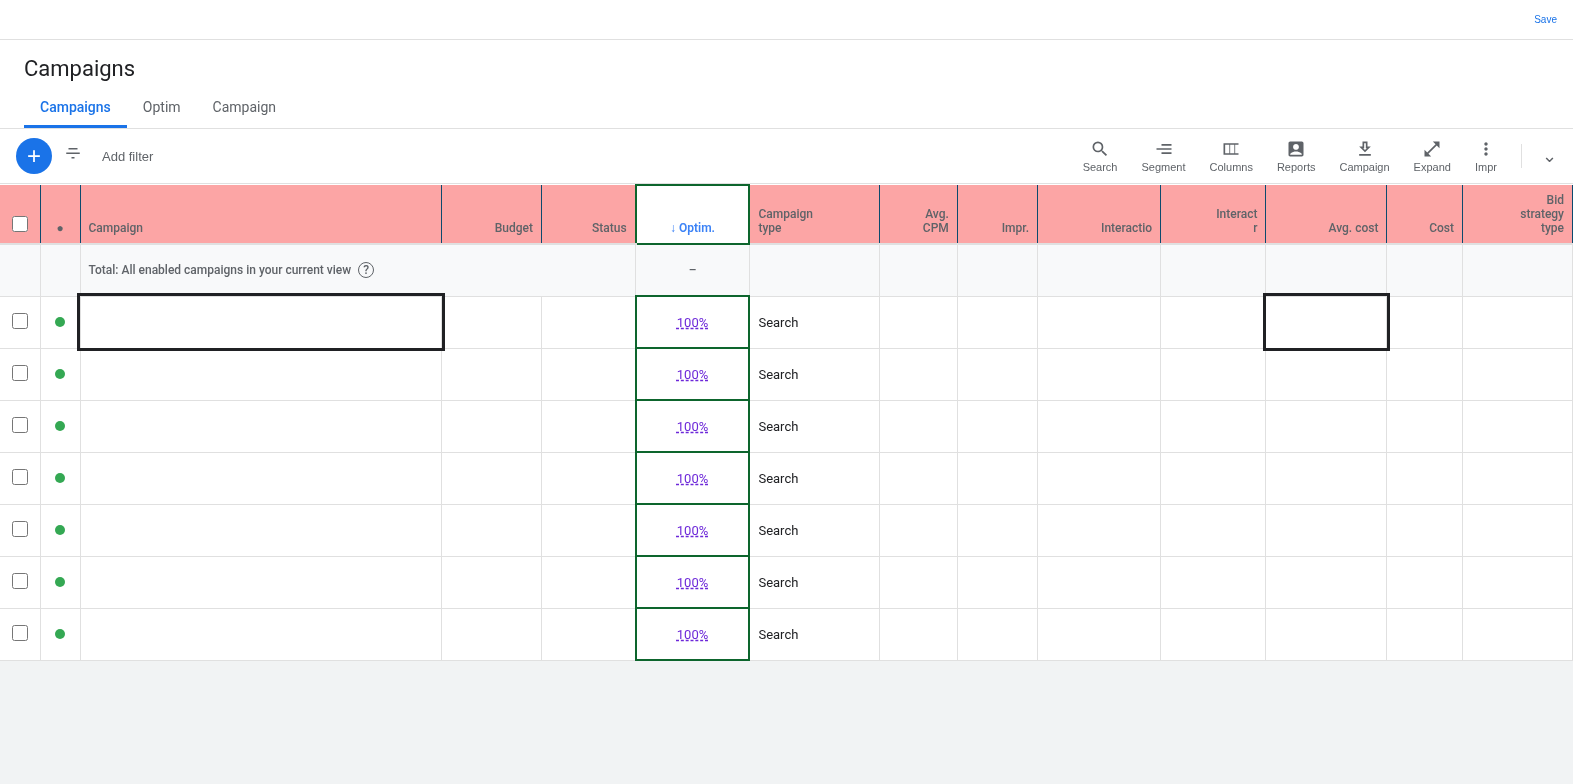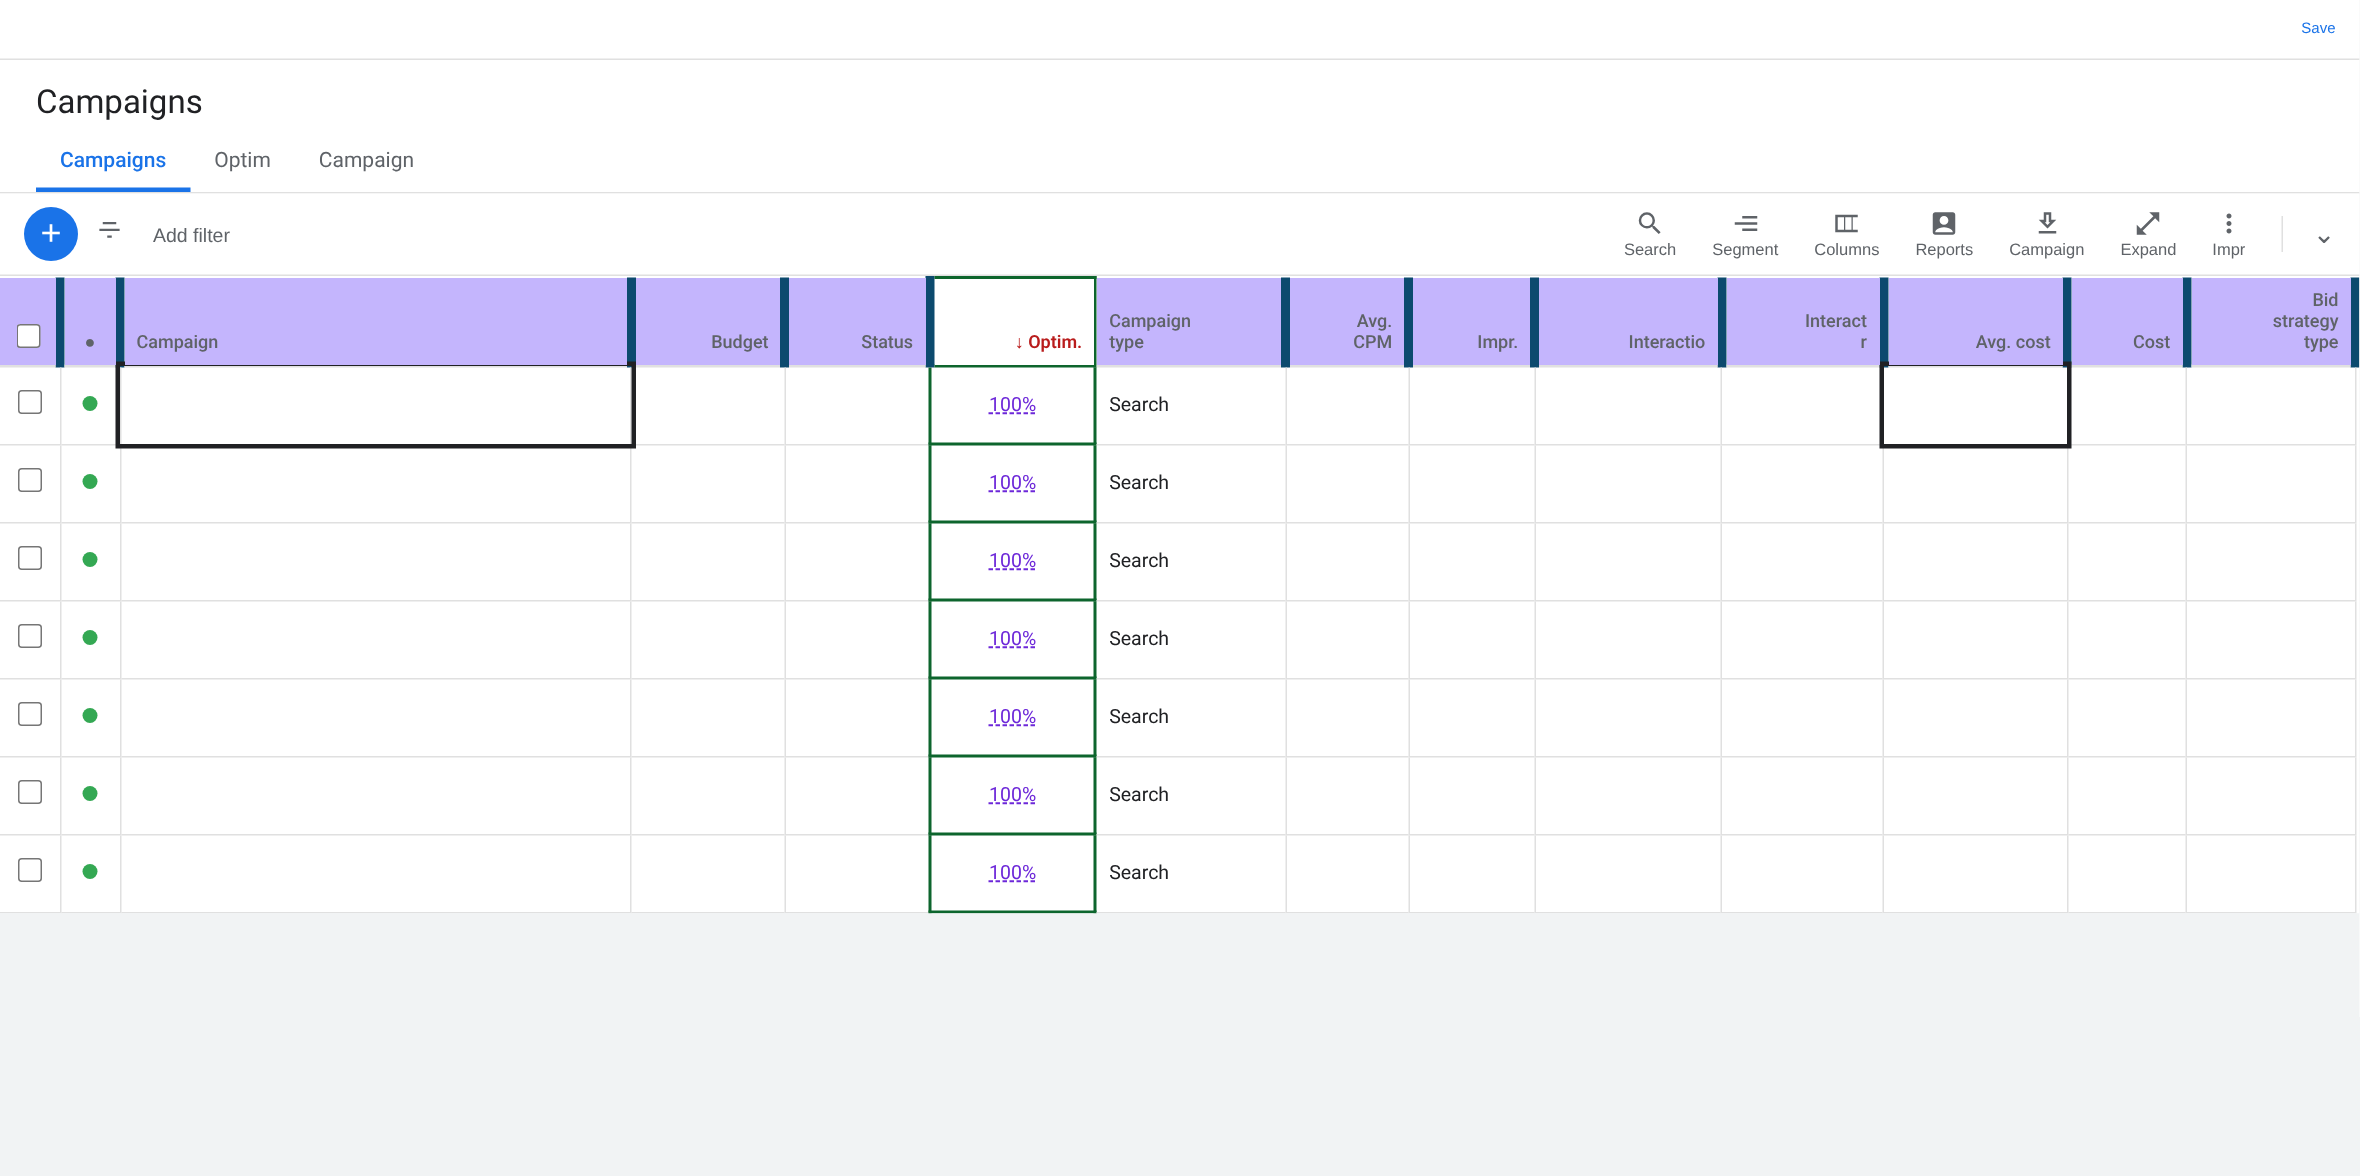--- a/index.html
+++ b/index.html
@@ -176,23 +176,23 @@
       overflow-x: auto;
       background: #fff;
       margin: 0;
     }
     table {
       width: 100%;
       border-collapse: collapse;
       min-width: 1200px;
     }
     thead th {
-      background: #c4b5fd;
+      background: #fca5a5;
       border-bottom: 2px solid #e0e0e0;
-      border-right: 6px solid #0c4a6e;
+      border-right: 1px solid #0c4a6e;
       padding: 8px 8px;
       font-size: 12px;
       font-weight: 500;
       color: #5f6368;
       text-align: right;
       white-space: nowrap;
       position: sticky;
       top: 0;
       z-index: 2;
       vertical-align: bottom;
@@ -352,35 +352,52 @@
   <table>
     <thead>
       <tr>
         <th class="checkbox-col left-align">
           <input type="checkbox" class="checkbox" style="">
         </th>
         <th class="status-col">●</th>
         <th class="campaign-col left-align">Campaign</th>
         <th>Budget</th>
         <th>Status</th>
-        <th class="optim-col" style="border: 2px solid #0d652d; color:#b91c1c;">
+        <th class="optim-col" style="border: 2px solid #0d652d; color:#3b82f6;text-align:center;">
           ↓ Optim.
         </th>
         <th style="text-align:left;">Campaign<br>type</th>
         <th>Avg.<br>CPM</th>
         <th>Impr.</th>
         <th>Interactio</th>
         <th>Interact<br>r</th>
         <th>Avg. cost</th>
         <th>Cost</th>
         <th>Bid<br>strategy<br>type</th>
       </tr>
     </thead>
     <tbody>
 
+      <tr class="total-row">
+        <td class="checkbox-col"></td>
+        <td></td>
+        <td class="left-align" colspan="3">
+          <span>Total: All enabled campaigns in your current view</span>
+          <span style="margin-left:4px; color:#5f6368; font-size:12px; border: 1px solid #5f6368; border-radius:50%; width:16px; height:16px; display:inline-flex; align-items:center; justify-content:center; cursor:pointer;">?</span>
+        </td>
+        <td style="text-align:center;">–</td>
+        <td></td>
+        <td></td>
+        <td></td>
+        <td></td>
+        <td></td>
+        <td></td>
+        <td></td>
+        <td></td>
+      </tr>
 
       <tr style="position:relative;">
         <td class="checkbox-col"><input type="checkbox" class="checkbox" style=""></td>
         <td class="status-col"><span class="green-dot"></span></td>
         <td class="left-align" style="outline:3px solid #202124;"></td>
         <td></td>
         <td></td>
         <td style="text-align:center; border:2px solid #0d652d;"><a class="optim-link">100%</a></td>
         <td class="left-align">Search</td>
         <td></td>

